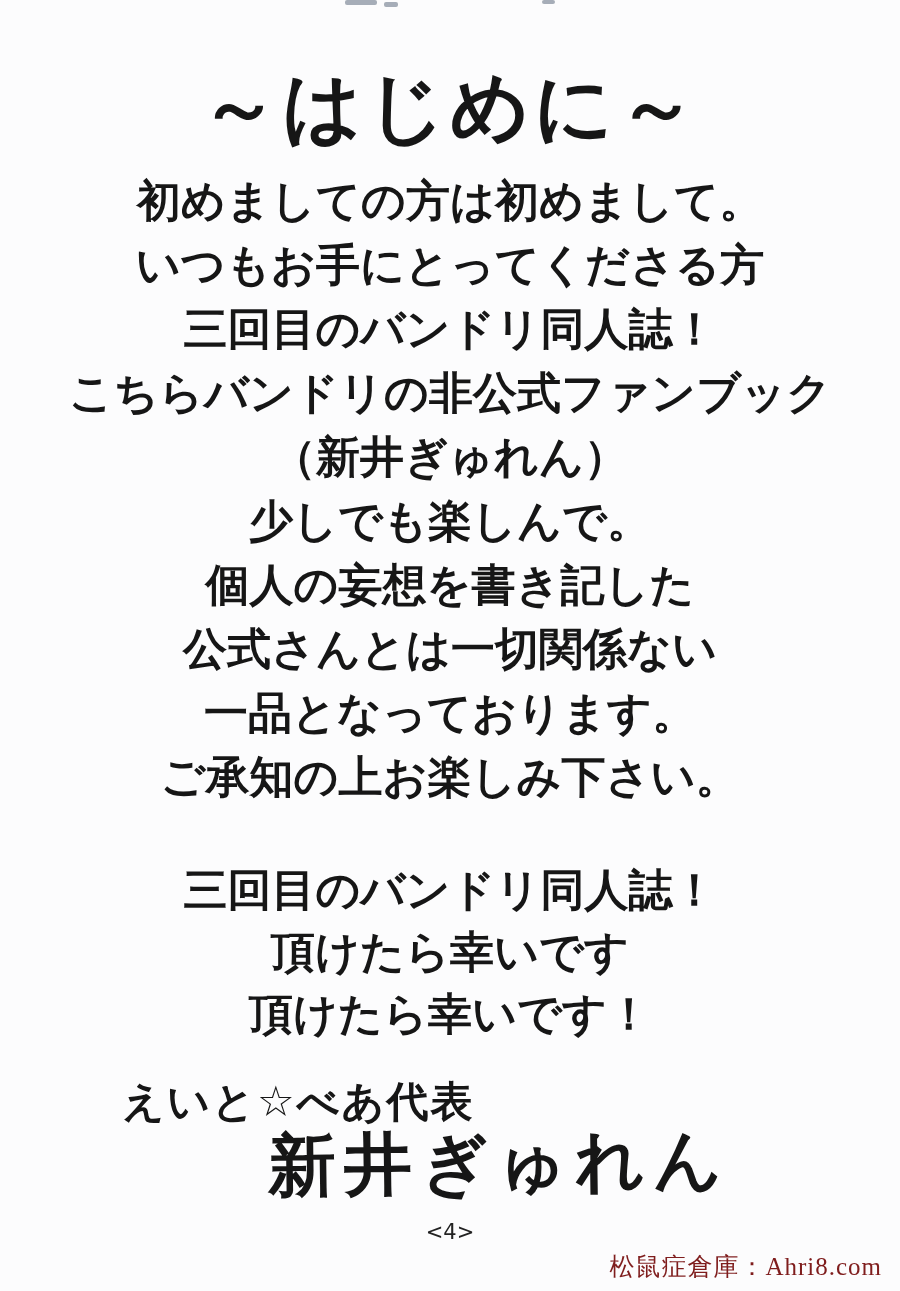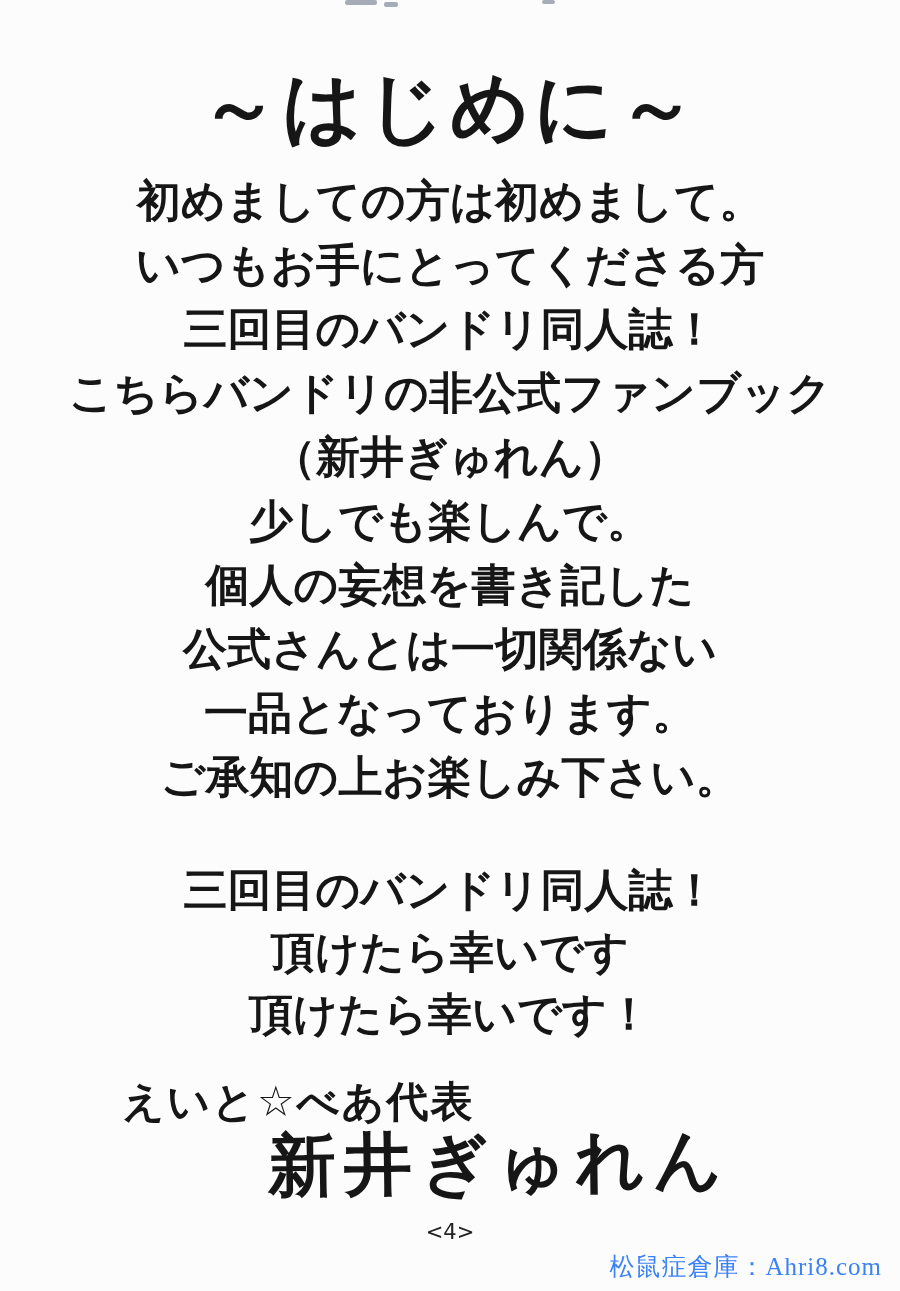--- a/index.html
+++ b/index.html
@@ -79,21 +79,21 @@
     font-family: "DejaVu Sans", sans-serif;
   }
   .watermark {
     position: absolute;
     top: 1250px;
     right: 18px;
     font-size: 25px;
     letter-spacing: 1px;
     font-family: "Liberation Serif", serif;
     
-    color: #3b82f6;
+    color: #7f1d1d;
   }
 </style>
 </head>
 <body>
 
 <div class="page">
 
   <span class="artifact a1"></span>
   <span class="artifact a2"></span>
   <span class="artifact a3"></span>

